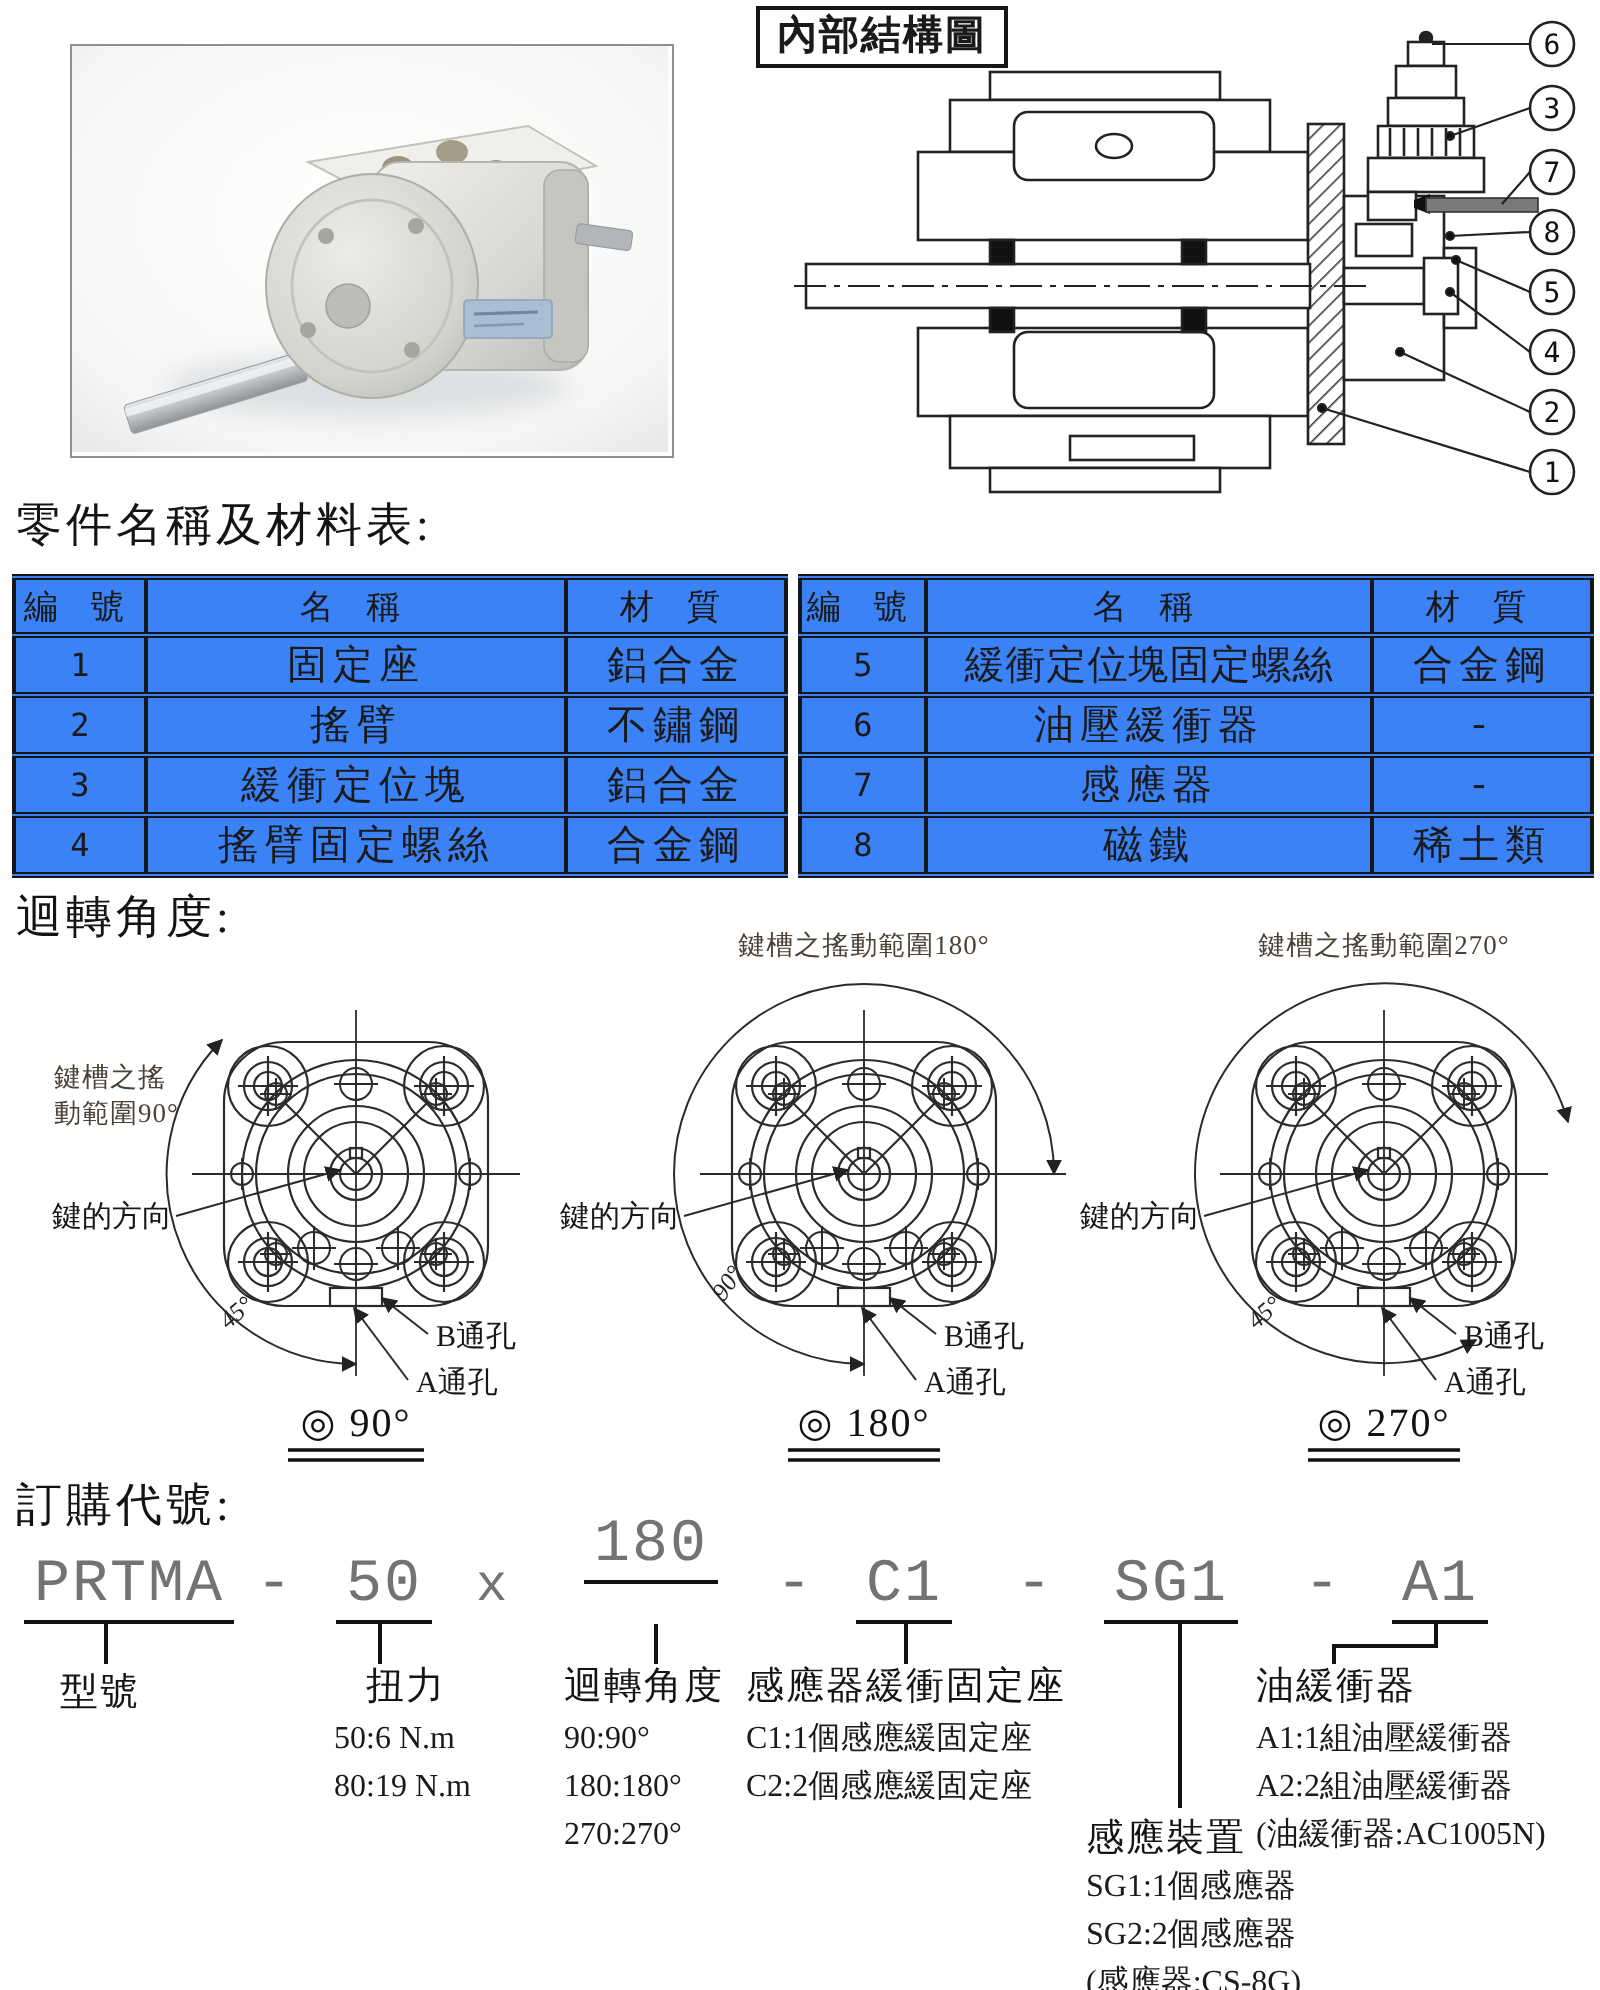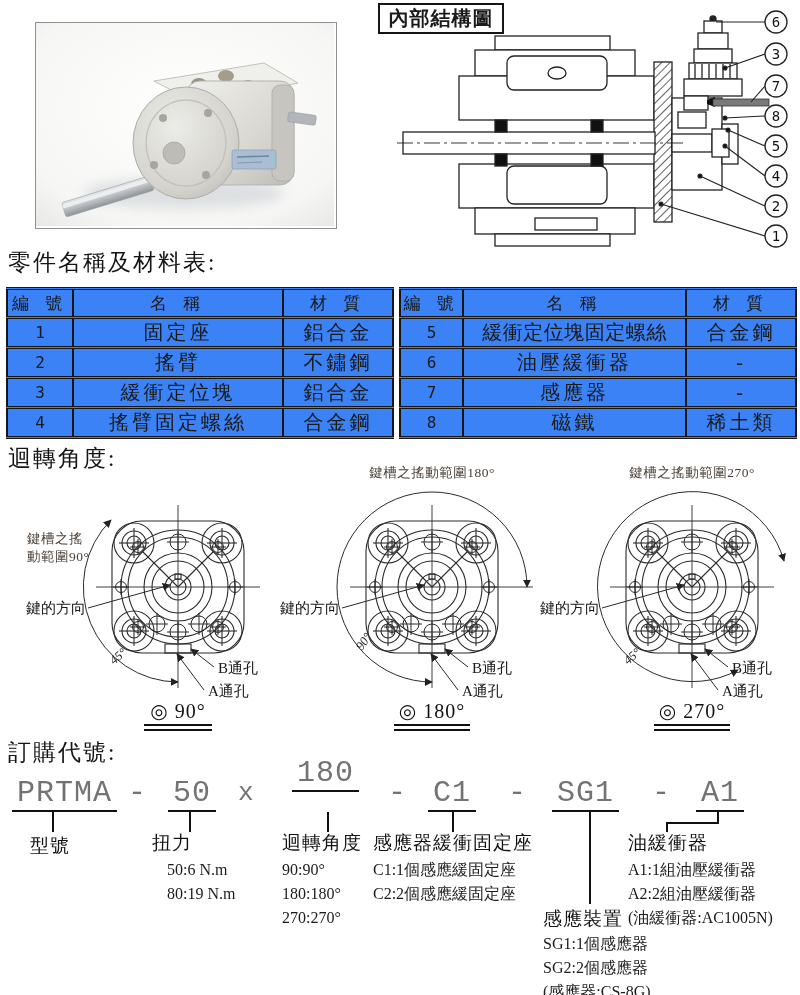--- a/index.html
+++ b/index.html
@@ -389,21 +389,21 @@
 <div class="abs tick" style="left:189px;top:812px;height:20px;"></div>
 <div class="abs tick" style="left:327px;top:812px;height:20px;"></div>
 <div class="abs tick" style="left:452px;top:812px;height:20px;"></div>
 <div class="abs tick" style="left:589px;top:812px;height:92px;"></div>
 <div class="abs tick" style="left:717px;top:812px;height:12px;"></div>
 <div class="abs hbar" style="left:666px;top:822px;width:53px;"></div>
 <div class="abs tick" style="left:666px;top:822px;height:10px;"></div>
 
 <div class="abs grp-label" style="left:30px;top:833px;">型號</div>
 
-<div class="abs grp-label" style="left:152px;top:830px;">扭力</div>
+<div class="abs grp-label" style="left:183px;top:830px;">扭力</div>
 <div class="abs grp-opts" style="left:167px;top:858px;">
   <div>50:6 N.m</div>
   <div>80:19 N.m</div>
 </div>
 
 <div class="abs grp-label" style="left:282px;top:830px;">迴轉角度</div>
 <div class="abs grp-opts" style="left:282px;top:858px;">
   <div>90:90°</div>
   <div>180:180°</div>
   <div>270:270°</div>

